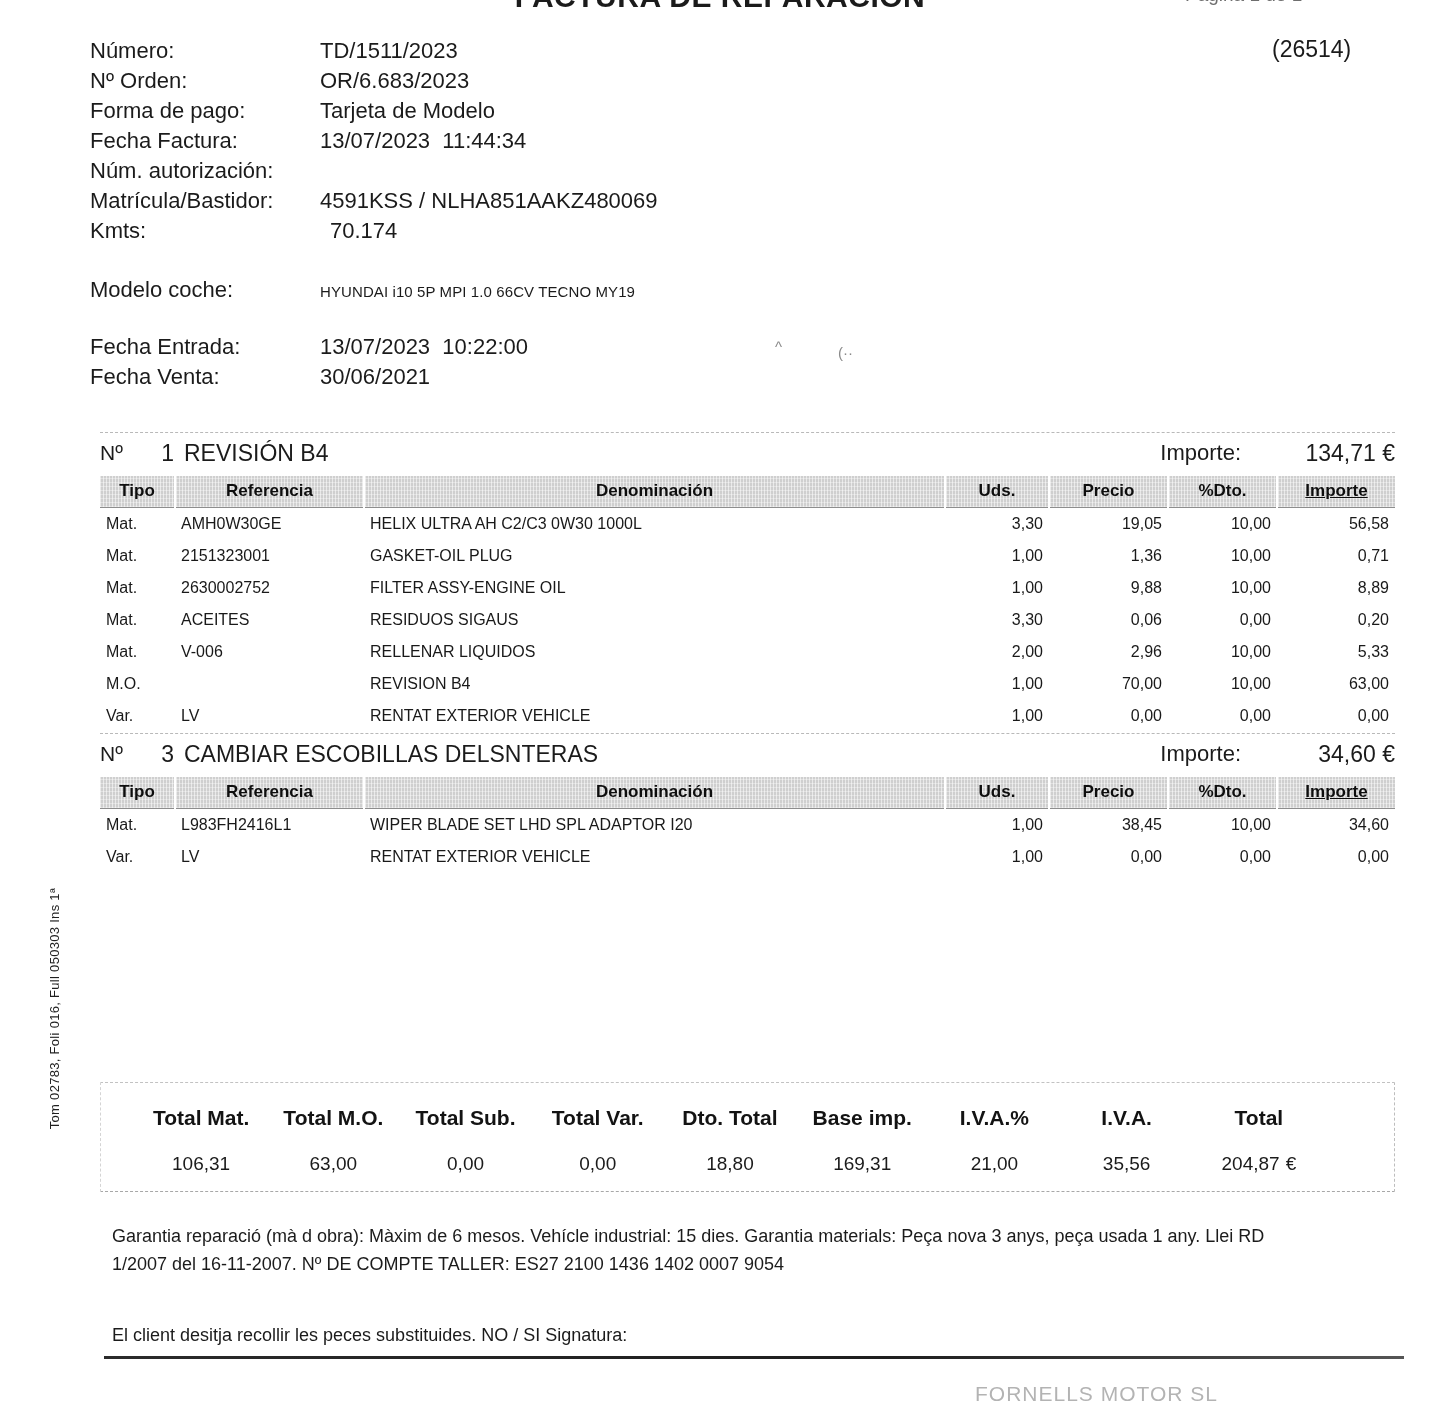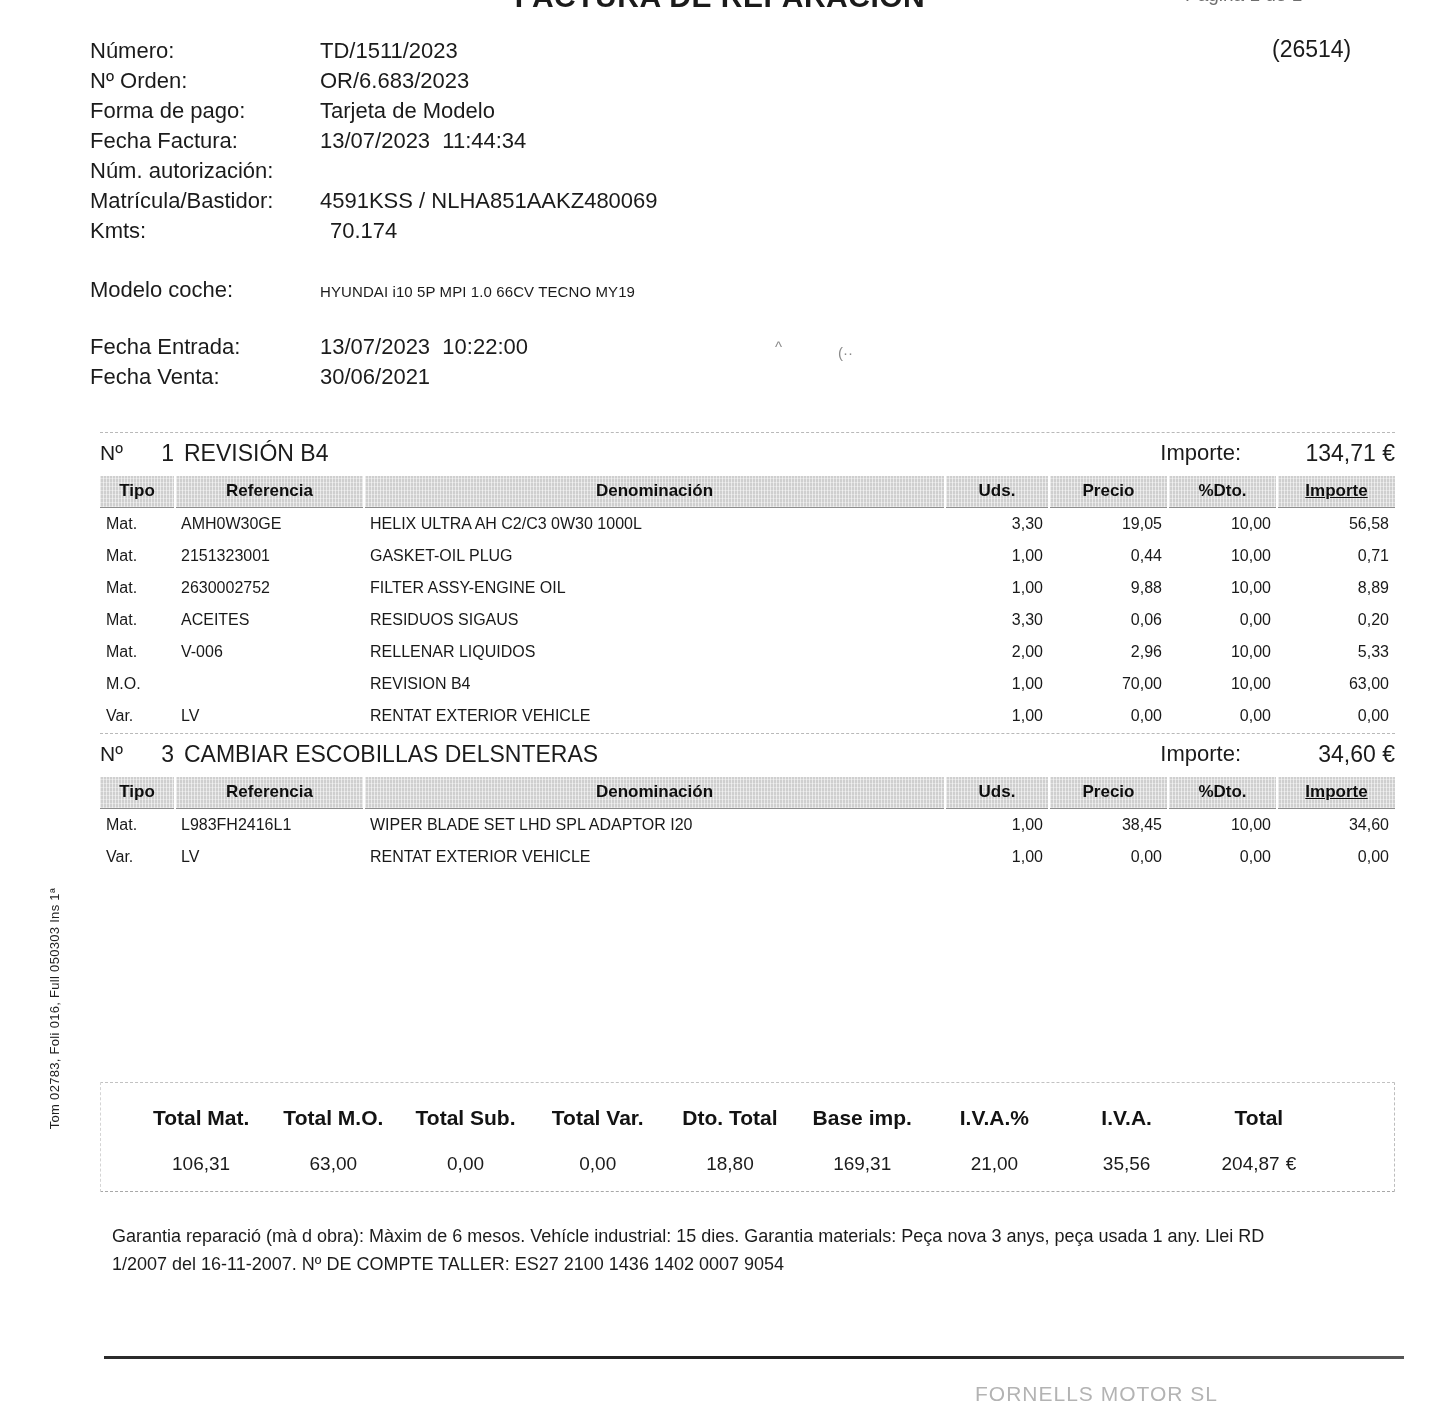--- a/index.html
+++ b/index.html
@@ -366,21 +366,21 @@
           <td class="c-uds">3,30</td>
           <td class="c-precio">19,05</td>
           <td class="c-dto">10,00</td>
           <td class="c-imp">56,58</td>
         </tr>
         <tr>
           <td class="c-tipo">Mat.</td>
           <td class="c-ref">2151323001</td>
           <td class="c-den">GASKET-OIL PLUG</td>
           <td class="c-uds">1,00</td>
-          <td class="c-precio">0,44</td>
+          <td class="c-precio">1,36</td>
           <td class="c-dto">10,00</td>
           <td class="c-imp">0,71</td>
         </tr>
         <tr>
           <td class="c-tipo">Mat.</td>
           <td class="c-ref">2630002752</td>
           <td class="c-den">FILTER ASSY-ENGINE OIL</td>
           <td class="c-uds">1,00</td>
           <td class="c-precio">9,88</td>
           <td class="c-dto">10,00</td>
@@ -499,16 +499,17 @@
           </td>
         </tr>
       </tbody>
     </table>
   </div>
 
   <div class="legal">
     <div>Garantia reparació (mà d obra):  Màxim de 6 mesos. Vehícle industrial: 15 dies. Garantia materials:  Peça nova 3 anys, peça usada 1 any. Llei RD</div>
     <div>1/2007 del 16-11-2007.  Nº DE COMPTE TALLER: ES27 2100 1436 1402 0007 9054</div>
   </div>
+  <div class="client-line">El client desitja recollir les peces substituides.   NO  /  SI        Signatura:</div>
   <div class="sig-rule"></div>
   <div class="stamp">FORNELLS MOTOR SL</div>
 
 </div>
 
 </body></html>

